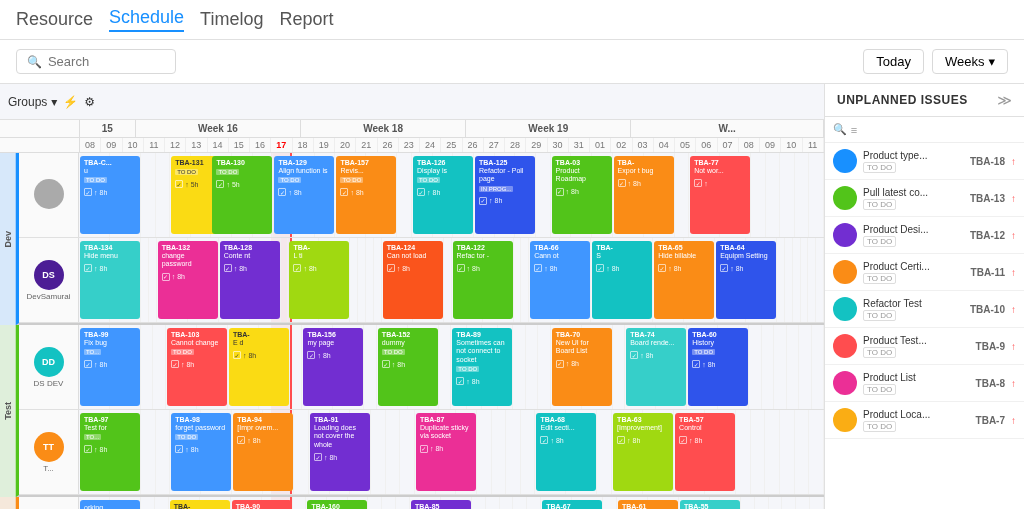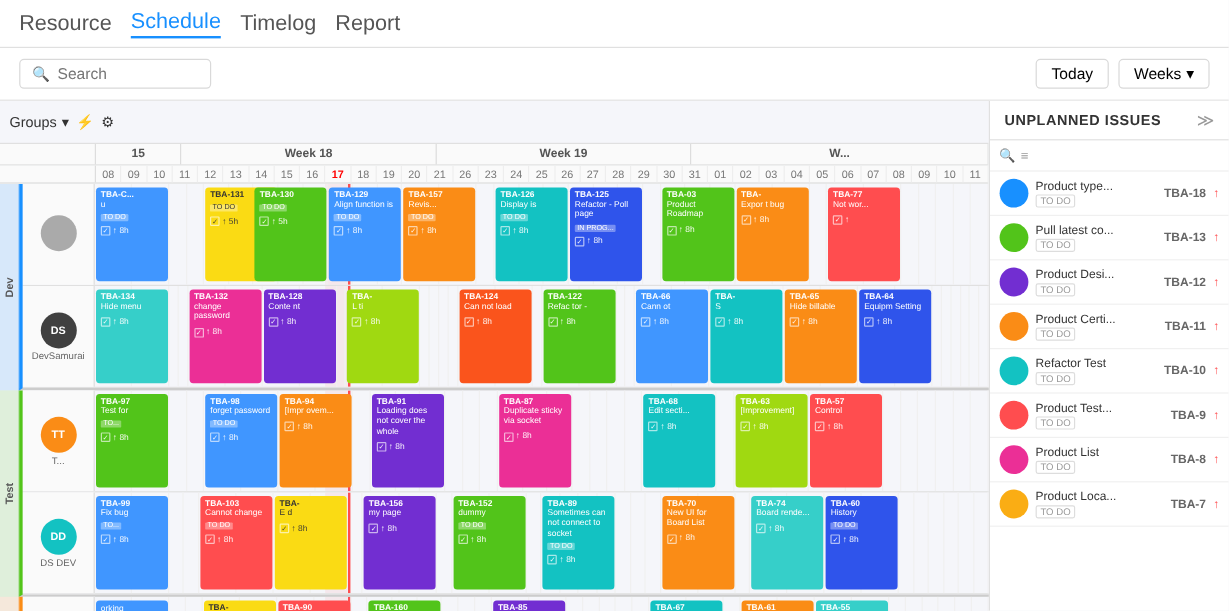--- a/index.html
+++ b/index.html
@@ -107,20 +107,21 @@
       <span style="font-size:12px;cursor:pointer;">⚡</span>
       <span style="font-size:12px;cursor:pointer;">⚙</span>
     </div>
 
     <div style="flex:1; overflow:hidden; display:flex; flex-direction:column;">
 
       <div style="display:flex; background:#fafafa; border-bottom:1px solid #ddd;">
         <div style="width:80px;min-width:80px;border-right:1px solid #ddd;"></div>
         <div style="flex:1; display:flex;">
           <div class="week-h" style="flex:2;">15</div>
+          <div class="week-h" style="flex:6;">Week 16</div>
           <div class="week-h" style="flex:6;">Week 18</div>
           <div class="week-h" style="flex:6;">Week 19</div>
           <div class="week-h" style="flex:7;">W...</div>
         </div>
       </div>
 
       <div style="display:flex; background:#fafafa; border-bottom:1px solid #ddd;">
         <div style="width:80px;min-width:80px;border-right:1px solid #ddd;"></div>
         <div style="flex:1; display:flex;" id="day-headers-container">
             <div class="day-h">08</div>
@@ -306,21 +307,21 @@
         <div class="mc-footer" style="display:flex;align-items:center;gap:2px;margin-top:4px;font-size:7px;opacity:0.9;">
           <span style="width:8px;height:8px;border:1px solid rgba(255,255,255,0.7);border-radius:1px;display:inline-flex;align-items:center;justify-content:center;font-size:6px;">✓</span>
           <span>↑</span>
           <span></span>
         </div>
       </div>
                 </div>
               </div>
               <div class="user-row">
                 <div class="user-info">
-                  <div class="user-avatar" style="background: #404040;">DS</div>
+                  <div class="user-avatar" style="background: #4c1d95;">DS</div>
                   <div class="user-name">DevSamurai</div>
                 </div>
                 <div style="flex: 1 1 0%; display: grid; position: relative; overflow: hidden; grid-template-columns: repeat(35, 1fr);">
                   <div style="position: absolute; left: 25.7143%; width: 2.85714%; top: 0px; bottom: 0px; background: rgba(255, 77, 79, 0.08); border-right: 2px solid rgb(255, 77, 79); pointer-events: none; z-index: 0;"></div>
                   <div style="grid-area: 1 / 1; border-right: 1px solid rgb(240, 240, 240); z-index: 0;"></div>
                   <div style="grid-area: 1 / 2; border-right: 1px solid rgb(240, 240, 240); z-index: 0;"></div>
                   <div style="grid-area: 1 / 3; border-right: 1px solid rgb(240, 240, 240); z-index: 0;"></div>
                   <div style="grid-area: 1 / 4; border-right: 1px solid rgb(240, 240, 240); z-index: 0;"></div>
                   <div style="grid-area: 1 / 5; border-right: 1px solid rgb(240, 240, 240); z-index: 0;"></div>
                   <div style="grid-area: 1 / 6; border-right: 1px solid rgb(240, 240, 240); z-index: 0;"></div>
@@ -455,20 +456,154 @@
       </div>
                 </div>
               </div>
             </div>
           </div>
           <div style="display: flex;">
             <div style="background: rgba(82, 196, 26, 0.133); border-right: 1px solid rgba(82, 196, 26, 0.267); display: flex; align-items: center; justify-content: center; padding: 0px 3px; min-width: 16px;">
               <span style="writing-mode: vertical-rl; transform: rotate(180deg); font-size: 9px; font-weight: 600; color: rgb(85, 85, 85);">Test</span>
             </div>
             <div style="border-left: 3px solid rgb(82, 196, 26); border-bottom: 2px solid rgb(204, 204, 204);">
+              <div class="user-row">
+                <div class="user-info">
+                  <div class="user-avatar" style="background: rgb(19, 194, 194);">DD</div>
+                  <div class="user-name">DS DEV</div>
+                </div>
+                <div style="flex: 1 1 0%; display: grid; position: relative; overflow: hidden; grid-template-columns: repeat(35, 1fr);">
+                  <div style="position: absolute; left: 25.7143%; width: 2.85714%; top: 0px; bottom: 0px; background: rgba(255, 77, 79, 0.08); border-right: 2px solid rgb(255, 77, 79); pointer-events: none; z-index: 0;"></div>
+                  <div style="grid-area: 1 / 1; border-right: 1px solid rgb(240, 240, 240); z-index: 0;"></div>
+                  <div style="grid-area: 1 / 2; border-right: 1px solid rgb(240, 240, 240); z-index: 0;"></div>
+                  <div style="grid-area: 1 / 3; border-right: 1px solid rgb(240, 240, 240); z-index: 0;"></div>
+                  <div style="grid-area: 1 / 4; border-right: 1px solid rgb(240, 240, 240); z-index: 0;"></div>
+                  <div style="grid-area: 1 / 5; border-right: 1px solid rgb(240, 240, 240); z-index: 0;"></div>
+                  <div style="grid-area: 1 / 6; border-right: 1px solid rgb(240, 240, 240); z-index: 0;"></div>
+                  <div style="grid-area: 1 / 7; border-right: 1px solid rgb(240, 240, 240); z-index: 0;"></div>
+                  <div style="grid-area: 1 / 8; border-right: 1px solid rgb(240, 240, 240); z-index: 0;"></div>
+                  <div style="grid-area: 1 / 9; border-right: 1px solid rgb(240, 240, 240); z-index: 0;"></div>
+                  <div style="grid-area: 1 / 10; border-right: 1px solid rgb(240, 240, 240); z-index: 0;"></div>
+                  <div style="grid-area: 1 / 11; border-right: 1px solid rgb(240, 240, 240); z-index: 0;"></div>
+                  <div style="grid-area: 1 / 12; border-right: 1px solid rgb(240, 240, 240); z-index: 0;"></div>
+                  <div style="grid-area: 1 / 13; border-right: 1px solid rgb(240, 240, 240); z-index: 0;"></div>
+                  <div style="grid-area: 1 / 14; border-right: 1px solid rgb(240, 240, 240); z-index: 0;"></div>
+                  <div style="grid-area: 1 / 15; border-right: 1px solid rgb(240, 240, 240); z-index: 0;"></div>
+                  <div style="grid-area: 1 / 16; border-right: 1px solid rgb(240, 240, 240); z-index: 0;"></div>
+                  <div style="grid-area: 1 / 17; border-right: 1px solid rgb(240, 240, 240); z-index: 0;"></div>
+                  <div style="grid-area: 1 / 18; border-right: 1px solid rgb(240, 240, 240); z-index: 0;"></div>
+                  <div style="grid-area: 1 / 19; border-right: 1px solid rgb(240, 240, 240); z-index: 0;"></div>
+                  <div style="grid-area: 1 / 20; border-right: 1px solid rgb(240, 240, 240); z-index: 0;"></div>
+                  <div style="grid-area: 1 / 21; border-right: 1px solid rgb(240, 240, 240); z-index: 0;"></div>
+                  <div style="grid-area: 1 / 22; border-right: 1px solid rgb(240, 240, 240); z-index: 0;"></div>
+                  <div style="grid-area: 1 / 23; border-right: 1px solid rgb(240, 240, 240); z-index: 0;"></div>
+                  <div style="grid-area: 1 / 24; border-right: 1px solid rgb(240, 240, 240); z-index: 0;"></div>
+                  <div style="grid-area: 1 / 25; border-right: 1px solid rgb(240, 240, 240); z-index: 0;"></div>
+                  <div style="grid-area: 1 / 26; border-right: 1px solid rgb(240, 240, 240); z-index: 0;"></div>
+                  <div style="grid-area: 1 / 27; border-right: 1px solid rgb(240, 240, 240); z-index: 0;"></div>
+                  <div style="grid-area: 1 / 28; border-right: 1px solid rgb(240, 240, 240); z-index: 0;"></div>
+                  <div style="grid-area: 1 / 29; border-right: 1px solid rgb(240, 240, 240); z-index: 0;"></div>
+                  <div style="grid-area: 1 / 30; border-right: 1px solid rgb(240, 240, 240); z-index: 0;"></div>
+                  <div style="grid-area: 1 / 31; border-right: 1px solid rgb(240, 240, 240); z-index: 0;"></div>
+                  <div style="grid-area: 1 / 32; border-right: 1px solid rgb(240, 240, 240); z-index: 0;"></div>
+                  <div style="grid-area: 1 / 33; border-right: 1px solid rgb(240, 240, 240); z-index: 0;"></div>
+                  <div style="grid-area: 1 / 34; border-right: 1px solid rgb(240, 240, 240); z-index: 0;"></div>
+                  <div style="grid-area: 1 / 35; border-right: 1px solid rgb(240, 240, 240); z-index: 0;"></div>
+                  <div class="mini-card card-blue" style="grid-area: 1 / 1 / auto / span 2; z-index: 1; margin: 3px 1px; border-radius: 3px; padding: 3px 4px; font-size: 8px; cursor: pointer; overflow: hidden; min-height: 60px;">
+        <div class="mc-id" style="font-weight:700;font-size:7px;">TBA-99</div>
+        <div class="mc-title" style="font-size:7px;line-height:1.2;margin-top:1px;">Fix bug</div>
+        <div class="mc-status" style="font-size:6px;background:rgba(255,255,255,0.35);display:inline-block;padding:0 2px;border-radius:1px;margin-top:2px;">TO...</div>
+        <div class="mc-footer" style="display:flex;align-items:center;gap:2px;margin-top:4px;font-size:7px;opacity:0.9;">
+          <span style="width:8px;height:8px;border:1px solid rgba(255,255,255,0.7);border-radius:1px;display:inline-flex;align-items:center;justify-content:center;font-size:6px;">✓</span>
+          <span>↑</span>
+          <span>8h</span>
+        </div>
+      </div>
+                  <div class="mini-card card-red" style="grid-area: 1 / 5 / auto / span 2; z-index: 1; margin: 3px 1px; border-radius: 3px; padding: 3px 4px; font-size: 8px; cursor: pointer; overflow: hidden; min-height: 60px;">
+        <div class="mc-id" style="font-weight:700;font-size:7px;">TBA-103</div>
+        <div class="mc-title" style="font-size:7px;line-height:1.2;margin-top:1px;">Cannot change</div>
+        <div class="mc-status" style="font-size:6px;background:rgba(255,255,255,0.35);display:inline-block;padding:0 2px;border-radius:1px;margin-top:2px;">TO DO</div>
+        <div class="mc-footer" style="display:flex;align-items:center;gap:2px;margin-top:4px;font-size:7px;opacity:0.9;">
+          <span style="width:8px;height:8px;border:1px solid rgba(255,255,255,0.7);border-radius:1px;display:inline-flex;align-items:center;justify-content:center;font-size:6px;">✓</span>
+          <span>↑</span>
+          <span>8h</span>
+        </div>
+      </div>
+                  <div class="mini-card card-yellow" style="grid-area: 1 / 7 / auto / span 2; z-index: 1; margin: 3px 1px; border-radius: 3px; padding: 3px 4px; font-size: 8px; cursor: pointer; overflow: hidden; min-height: 60px;">
+        <div class="mc-id" style="font-weight:700;font-size:7px;">TBA-</div>
+        <div class="mc-title" style="font-size:7px;line-height:1.2;margin-top:1px;">E d</div>
+
+        <div class="mc-footer" style="display:flex;align-items:center;gap:2px;margin-top:4px;font-size:7px;opacity:0.9;">
+          <span style="width:8px;height:8px;border:1px solid rgba(255,255,255,0.7);border-radius:1px;display:inline-flex;align-items:center;justify-content:center;font-size:6px;">✓</span>
+          <span>↑</span>
+          <span>8h</span>
+        </div>
+      </div>
+                  <div class="mini-card card-purple" style="grid-area: 1 / 10 / auto / span 2; z-index: 1; margin: 3px 1px; border-radius: 3px; padding: 3px 4px; font-size: 8px; cursor: pointer; overflow: hidden; min-height: 60px;">
+        <div class="mc-id" style="font-weight:700;font-size:7px;">TBA-156</div>
+        <div class="mc-title" style="font-size:7px;line-height:1.2;margin-top:1px;">my page</div>
+
+        <div class="mc-footer" style="display:flex;align-items:center;gap:2px;margin-top:4px;font-size:7px;opacity:0.9;">
+          <span style="width:8px;height:8px;border:1px solid rgba(255,255,255,0.7);border-radius:1px;display:inline-flex;align-items:center;justify-content:center;font-size:6px;">✓</span>
+          <span>↑</span>
+          <span>8h</span>
+        </div>
+      </div>
+                  <div class="mini-card card-green" style="grid-area: 1 / 13 / auto / span 2; z-index: 1; margin: 3px 1px; border-radius: 3px; padding: 3px 4px; font-size: 8px; cursor: pointer; overflow: hidden; min-height: 60px;">
+        <div class="mc-id" style="font-weight:700;font-size:7px;">TBA-152</div>
+        <div class="mc-title" style="font-size:7px;line-height:1.2;margin-top:1px;">dummy</div>
+        <div class="mc-status" style="font-size:6px;background:rgba(255,255,255,0.35);display:inline-block;padding:0 2px;border-radius:1px;margin-top:2px;">TO DO</div>
+        <div class="mc-footer" style="display:flex;align-items:center;gap:2px;margin-top:4px;font-size:7px;opacity:0.9;">
+          <span style="width:8px;height:8px;border:1px solid rgba(255,255,255,0.7);border-radius:1px;display:inline-flex;align-items:center;justify-content:center;font-size:6px;">✓</span>
+          <span>↑</span>
+          <span>8h</span>
+        </div>
+      </div>
+                  <div class="mini-card card-teal" style="grid-area: 1 / 16 / auto / span 4; z-index: 1; margin: 3px 1px; border-radius: 3px; padding: 3px 4px; font-size: 8px; cursor: pointer; overflow: hidden; min-height: 60px;">
+        <div class="mc-id" style="font-weight:700;font-size:7px;">TBA-89</div>
+        <div class="mc-title" style="font-size:7px;line-height:1.2;margin-top:1px;">Sometimes can not connect to socket</div>
+        <div class="mc-status" style="font-size:6px;background:rgba(255,255,255,0.35);display:inline-block;padding:0 2px;border-radius:1px;margin-top:2px;">TO DO</div>
+        <div class="mc-footer" style="display:flex;align-items:center;gap:2px;margin-top:4px;font-size:7px;opacity:0.9;">
+          <span style="width:8px;height:8px;border:1px solid rgba(255,255,255,0.7);border-radius:1px;display:inline-flex;align-items:center;justify-content:center;font-size:6px;">✓</span>
+          <span>↑</span>
+          <span>8h</span>
+        </div>
+      </div>
+                  <div class="mini-card card-orange" style="grid-area: 1 / 23 / auto / span 2; z-index: 1; margin: 3px 1px; border-radius: 3px; padding: 3px 4px; font-size: 8px; cursor: pointer; overflow: hidden; min-height: 60px;">
+        <div class="mc-id" style="font-weight:700;font-size:7px;">TBA-70</div>
+        <div class="mc-title" style="font-size:7px;line-height:1.2;margin-top:1px;">New UI for Board List</div>
+
+        <div class="mc-footer" style="display:flex;align-items:center;gap:2px;margin-top:4px;font-size:7px;opacity:0.9;">
+          <span style="width:8px;height:8px;border:1px solid rgba(255,255,255,0.7);border-radius:1px;display:inline-flex;align-items:center;justify-content:center;font-size:6px;">✓</span>
+          <span>↑</span>
+          <span>8h</span>
+        </div>
+      </div>
+                  <div class="mini-card card-cyan" style="grid-area: 1 / 26 / auto / span 2; z-index: 1; margin: 3px 1px; border-radius: 3px; padding: 3px 4px; font-size: 8px; cursor: pointer; overflow: hidden; min-height: 60px;">
+        <div class="mc-id" style="font-weight:700;font-size:7px;">TBA-74</div>
+        <div class="mc-title" style="font-size:7px;line-height:1.2;margin-top:1px;">Board rende...</div>
+
+        <div class="mc-footer" style="display:flex;align-items:center;gap:2px;margin-top:4px;font-size:7px;opacity:0.9;">
+          <span style="width:8px;height:8px;border:1px solid rgba(255,255,255,0.7);border-radius:1px;display:inline-flex;align-items:center;justify-content:center;font-size:6px;">✓</span>
+          <span>↑</span>
+          <span>8h</span>
+        </div>
+      </div>
+                  <div class="mini-card card-geekblue" style="grid-area: 1 / 28 / auto / span 2; z-index: 1; margin: 3px 1px; border-radius: 3px; padding: 3px 4px; font-size: 8px; cursor: pointer; overflow: hidden; min-height: 60px;">
+        <div class="mc-id" style="font-weight:700;font-size:7px;">TBA-60</div>
+        <div class="mc-title" style="font-size:7px;line-height:1.2;margin-top:1px;">History</div>
+        <div class="mc-status" style="font-size:6px;background:rgba(255,255,255,0.35);display:inline-block;padding:0 2px;border-radius:1px;margin-top:2px;">TO DO</div>
+        <div class="mc-footer" style="display:flex;align-items:center;gap:2px;margin-top:4px;font-size:7px;opacity:0.9;">
+          <span style="width:8px;height:8px;border:1px solid rgba(255,255,255,0.7);border-radius:1px;display:inline-flex;align-items:center;justify-content:center;font-size:6px;">✓</span>
+          <span>↑</span>
+          <span>8h</span>
+        </div>
+      </div>
+                </div>
+              </div>
               <div class="user-row">
                 <div class="user-info">
                   <div class="user-avatar" style="background: rgb(250, 140, 22);">TT</div>
                   <div class="user-name">T...</div>
                 </div>
                 <div style="flex: 1 1 0%; display: grid; position: relative; overflow: hidden; grid-template-columns: repeat(35, 1fr);">
                   <div style="position: absolute; left: 25.7143%; width: 2.85714%; top: 0px; bottom: 0px; background: rgba(255, 77, 79, 0.08); border-right: 2px solid rgb(255, 77, 79); pointer-events: none; z-index: 0;"></div>
                   <div style="grid-area: 1 / 1; border-right: 1px solid rgb(240, 240, 240); z-index: 0;"></div>
                   <div style="grid-area: 1 / 2; border-right: 1px solid rgb(240, 240, 240); z-index: 0;"></div>
                   <div style="grid-area: 1 / 3; border-right: 1px solid rgb(240, 240, 240); z-index: 0;"></div>
@@ -571,154 +706,20 @@
         <div class="mc-footer" style="display:flex;align-items:center;gap:2px;margin-top:4px;font-size:7px;opacity:0.9;">
           <span style="width:8px;height:8px;border:1px solid rgba(255,255,255,0.7);border-radius:1px;display:inline-flex;align-items:center;justify-content:center;font-size:6px;">✓</span>
           <span>↑</span>
           <span>8h</span>
         </div>
       </div>
                   <div class="mini-card card-red" style="grid-area: 1 / 28 / auto / span 2; z-index: 1; margin: 3px 1px; border-radius: 3px; padding: 3px 4px; font-size: 8px; cursor: pointer; overflow: hidden; min-height: 60px;">
         <div class="mc-id" style="font-weight:700;font-size:7px;">TBA-57</div>
         <div class="mc-title" style="font-size:7px;line-height:1.2;margin-top:1px;">Control</div>
 
-        <div class="mc-footer" style="display:flex;align-items:center;gap:2px;margin-top:4px;font-size:7px;opacity:0.9;">
-          <span style="width:8px;height:8px;border:1px solid rgba(255,255,255,0.7);border-radius:1px;display:inline-flex;align-items:center;justify-content:center;font-size:6px;">✓</span>
-          <span>↑</span>
-          <span>8h</span>
-        </div>
-      </div>
-                </div>
-              </div>
-              <div class="user-row">
-                <div class="user-info">
-                  <div class="user-avatar" style="background: rgb(19, 194, 194);">DD</div>
-                  <div class="user-name">DS DEV</div>
-                </div>
-                <div style="flex: 1 1 0%; display: grid; position: relative; overflow: hidden; grid-template-columns: repeat(35, 1fr);">
-                  <div style="position: absolute; left: 25.7143%; width: 2.85714%; top: 0px; bottom: 0px; background: rgba(255, 77, 79, 0.08); border-right: 2px solid rgb(255, 77, 79); pointer-events: none; z-index: 0;"></div>
-                  <div style="grid-area: 1 / 1; border-right: 1px solid rgb(240, 240, 240); z-index: 0;"></div>
-                  <div style="grid-area: 1 / 2; border-right: 1px solid rgb(240, 240, 240); z-index: 0;"></div>
-                  <div style="grid-area: 1 / 3; border-right: 1px solid rgb(240, 240, 240); z-index: 0;"></div>
-                  <div style="grid-area: 1 / 4; border-right: 1px solid rgb(240, 240, 240); z-index: 0;"></div>
-                  <div style="grid-area: 1 / 5; border-right: 1px solid rgb(240, 240, 240); z-index: 0;"></div>
-                  <div style="grid-area: 1 / 6; border-right: 1px solid rgb(240, 240, 240); z-index: 0;"></div>
-                  <div style="grid-area: 1 / 7; border-right: 1px solid rgb(240, 240, 240); z-index: 0;"></div>
-                  <div style="grid-area: 1 / 8; border-right: 1px solid rgb(240, 240, 240); z-index: 0;"></div>
-                  <div style="grid-area: 1 / 9; border-right: 1px solid rgb(240, 240, 240); z-index: 0;"></div>
-                  <div style="grid-area: 1 / 10; border-right: 1px solid rgb(240, 240, 240); z-index: 0;"></div>
-                  <div style="grid-area: 1 / 11; border-right: 1px solid rgb(240, 240, 240); z-index: 0;"></div>
-                  <div style="grid-area: 1 / 12; border-right: 1px solid rgb(240, 240, 240); z-index: 0;"></div>
-                  <div style="grid-area: 1 / 13; border-right: 1px solid rgb(240, 240, 240); z-index: 0;"></div>
-                  <div style="grid-area: 1 / 14; border-right: 1px solid rgb(240, 240, 240); z-index: 0;"></div>
-                  <div style="grid-area: 1 / 15; border-right: 1px solid rgb(240, 240, 240); z-index: 0;"></div>
-                  <div style="grid-area: 1 / 16; border-right: 1px solid rgb(240, 240, 240); z-index: 0;"></div>
-                  <div style="grid-area: 1 / 17; border-right: 1px solid rgb(240, 240, 240); z-index: 0;"></div>
-                  <div style="grid-area: 1 / 18; border-right: 1px solid rgb(240, 240, 240); z-index: 0;"></div>
-                  <div style="grid-area: 1 / 19; border-right: 1px solid rgb(240, 240, 240); z-index: 0;"></div>
-                  <div style="grid-area: 1 / 20; border-right: 1px solid rgb(240, 240, 240); z-index: 0;"></div>
-                  <div style="grid-area: 1 / 21; border-right: 1px solid rgb(240, 240, 240); z-index: 0;"></div>
-                  <div style="grid-area: 1 / 22; border-right: 1px solid rgb(240, 240, 240); z-index: 0;"></div>
-                  <div style="grid-area: 1 / 23; border-right: 1px solid rgb(240, 240, 240); z-index: 0;"></div>
-                  <div style="grid-area: 1 / 24; border-right: 1px solid rgb(240, 240, 240); z-index: 0;"></div>
-                  <div style="grid-area: 1 / 25; border-right: 1px solid rgb(240, 240, 240); z-index: 0;"></div>
-                  <div style="grid-area: 1 / 26; border-right: 1px solid rgb(240, 240, 240); z-index: 0;"></div>
-                  <div style="grid-area: 1 / 27; border-right: 1px solid rgb(240, 240, 240); z-index: 0;"></div>
-                  <div style="grid-area: 1 / 28; border-right: 1px solid rgb(240, 240, 240); z-index: 0;"></div>
-                  <div style="grid-area: 1 / 29; border-right: 1px solid rgb(240, 240, 240); z-index: 0;"></div>
-                  <div style="grid-area: 1 / 30; border-right: 1px solid rgb(240, 240, 240); z-index: 0;"></div>
-                  <div style="grid-area: 1 / 31; border-right: 1px solid rgb(240, 240, 240); z-index: 0;"></div>
-                  <div style="grid-area: 1 / 32; border-right: 1px solid rgb(240, 240, 240); z-index: 0;"></div>
-                  <div style="grid-area: 1 / 33; border-right: 1px solid rgb(240, 240, 240); z-index: 0;"></div>
-                  <div style="grid-area: 1 / 34; border-right: 1px solid rgb(240, 240, 240); z-index: 0;"></div>
-                  <div style="grid-area: 1 / 35; border-right: 1px solid rgb(240, 240, 240); z-index: 0;"></div>
-                  <div class="mini-card card-blue" style="grid-area: 1 / 1 / auto / span 2; z-index: 1; margin: 3px 1px; border-radius: 3px; padding: 3px 4px; font-size: 8px; cursor: pointer; overflow: hidden; min-height: 60px;">
-        <div class="mc-id" style="font-weight:700;font-size:7px;">TBA-99</div>
-        <div class="mc-title" style="font-size:7px;line-height:1.2;margin-top:1px;">Fix bug</div>
-        <div class="mc-status" style="font-size:6px;background:rgba(255,255,255,0.35);display:inline-block;padding:0 2px;border-radius:1px;margin-top:2px;">TO...</div>
-        <div class="mc-footer" style="display:flex;align-items:center;gap:2px;margin-top:4px;font-size:7px;opacity:0.9;">
-          <span style="width:8px;height:8px;border:1px solid rgba(255,255,255,0.7);border-radius:1px;display:inline-flex;align-items:center;justify-content:center;font-size:6px;">✓</span>
-          <span>↑</span>
-          <span>8h</span>
-        </div>
-      </div>
-                  <div class="mini-card card-red" style="grid-area: 1 / 5 / auto / span 2; z-index: 1; margin: 3px 1px; border-radius: 3px; padding: 3px 4px; font-size: 8px; cursor: pointer; overflow: hidden; min-height: 60px;">
-        <div class="mc-id" style="font-weight:700;font-size:7px;">TBA-103</div>
-        <div class="mc-title" style="font-size:7px;line-height:1.2;margin-top:1px;">Cannot change</div>
-        <div class="mc-status" style="font-size:6px;background:rgba(255,255,255,0.35);display:inline-block;padding:0 2px;border-radius:1px;margin-top:2px;">TO DO</div>
-        <div class="mc-footer" style="display:flex;align-items:center;gap:2px;margin-top:4px;font-size:7px;opacity:0.9;">
-          <span style="width:8px;height:8px;border:1px solid rgba(255,255,255,0.7);border-radius:1px;display:inline-flex;align-items:center;justify-content:center;font-size:6px;">✓</span>
-          <span>↑</span>
-          <span>8h</span>
-        </div>
-      </div>
-                  <div class="mini-card card-yellow" style="grid-area: 1 / 7 / auto / span 2; z-index: 1; margin: 3px 1px; border-radius: 3px; padding: 3px 4px; font-size: 8px; cursor: pointer; overflow: hidden; min-height: 60px;">
-        <div class="mc-id" style="font-weight:700;font-size:7px;">TBA-</div>
-        <div class="mc-title" style="font-size:7px;line-height:1.2;margin-top:1px;">E d</div>
-
-        <div class="mc-footer" style="display:flex;align-items:center;gap:2px;margin-top:4px;font-size:7px;opacity:0.9;">
-          <span style="width:8px;height:8px;border:1px solid rgba(255,255,255,0.7);border-radius:1px;display:inline-flex;align-items:center;justify-content:center;font-size:6px;">✓</span>
-          <span>↑</span>
-          <span>8h</span>
-        </div>
-      </div>
-                  <div class="mini-card card-purple" style="grid-area: 1 / 10 / auto / span 2; z-index: 1; margin: 3px 1px; border-radius: 3px; padding: 3px 4px; font-size: 8px; cursor: pointer; overflow: hidden; min-height: 60px;">
-        <div class="mc-id" style="font-weight:700;font-size:7px;">TBA-156</div>
-        <div class="mc-title" style="font-size:7px;line-height:1.2;margin-top:1px;">my page</div>
-
-        <div class="mc-footer" style="display:flex;align-items:center;gap:2px;margin-top:4px;font-size:7px;opacity:0.9;">
-          <span style="width:8px;height:8px;border:1px solid rgba(255,255,255,0.7);border-radius:1px;display:inline-flex;align-items:center;justify-content:center;font-size:6px;">✓</span>
-          <span>↑</span>
-          <span>8h</span>
-        </div>
-      </div>
-                  <div class="mini-card card-green" style="grid-area: 1 / 13 / auto / span 2; z-index: 1; margin: 3px 1px; border-radius: 3px; padding: 3px 4px; font-size: 8px; cursor: pointer; overflow: hidden; min-height: 60px;">
-        <div class="mc-id" style="font-weight:700;font-size:7px;">TBA-152</div>
-        <div class="mc-title" style="font-size:7px;line-height:1.2;margin-top:1px;">dummy</div>
-        <div class="mc-status" style="font-size:6px;background:rgba(255,255,255,0.35);display:inline-block;padding:0 2px;border-radius:1px;margin-top:2px;">TO DO</div>
-        <div class="mc-footer" style="display:flex;align-items:center;gap:2px;margin-top:4px;font-size:7px;opacity:0.9;">
-          <span style="width:8px;height:8px;border:1px solid rgba(255,255,255,0.7);border-radius:1px;display:inline-flex;align-items:center;justify-content:center;font-size:6px;">✓</span>
-          <span>↑</span>
-          <span>8h</span>
-        </div>
-      </div>
-                  <div class="mini-card card-teal" style="grid-area: 1 / 16 / auto / span 4; z-index: 1; margin: 3px 1px; border-radius: 3px; padding: 3px 4px; font-size: 8px; cursor: pointer; overflow: hidden; min-height: 60px;">
-        <div class="mc-id" style="font-weight:700;font-size:7px;">TBA-89</div>
-        <div class="mc-title" style="font-size:7px;line-height:1.2;margin-top:1px;">Sometimes can not connect to socket</div>
-        <div class="mc-status" style="font-size:6px;background:rgba(255,255,255,0.35);display:inline-block;padding:0 2px;border-radius:1px;margin-top:2px;">TO DO</div>
-        <div class="mc-footer" style="display:flex;align-items:center;gap:2px;margin-top:4px;font-size:7px;opacity:0.9;">
-          <span style="width:8px;height:8px;border:1px solid rgba(255,255,255,0.7);border-radius:1px;display:inline-flex;align-items:center;justify-content:center;font-size:6px;">✓</span>
-          <span>↑</span>
-          <span>8h</span>
-        </div>
-      </div>
-                  <div class="mini-card card-orange" style="grid-area: 1 / 23 / auto / span 2; z-index: 1; margin: 3px 1px; border-radius: 3px; padding: 3px 4px; font-size: 8px; cursor: pointer; overflow: hidden; min-height: 60px;">
-        <div class="mc-id" style="font-weight:700;font-size:7px;">TBA-70</div>
-        <div class="mc-title" style="font-size:7px;line-height:1.2;margin-top:1px;">New UI for Board List</div>
-
-        <div class="mc-footer" style="display:flex;align-items:center;gap:2px;margin-top:4px;font-size:7px;opacity:0.9;">
-          <span style="width:8px;height:8px;border:1px solid rgba(255,255,255,0.7);border-radius:1px;display:inline-flex;align-items:center;justify-content:center;font-size:6px;">✓</span>
-          <span>↑</span>
-          <span>8h</span>
-        </div>
-      </div>
-                  <div class="mini-card card-cyan" style="grid-area: 1 / 26 / auto / span 2; z-index: 1; margin: 3px 1px; border-radius: 3px; padding: 3px 4px; font-size: 8px; cursor: pointer; overflow: hidden; min-height: 60px;">
-        <div class="mc-id" style="font-weight:700;font-size:7px;">TBA-74</div>
-        <div class="mc-title" style="font-size:7px;line-height:1.2;margin-top:1px;">Board rende...</div>
-
-        <div class="mc-footer" style="display:flex;align-items:center;gap:2px;margin-top:4px;font-size:7px;opacity:0.9;">
-          <span style="width:8px;height:8px;border:1px solid rgba(255,255,255,0.7);border-radius:1px;display:inline-flex;align-items:center;justify-content:center;font-size:6px;">✓</span>
-          <span>↑</span>
-          <span>8h</span>
-        </div>
-      </div>
-                  <div class="mini-card card-geekblue" style="grid-area: 1 / 28 / auto / span 2; z-index: 1; margin: 3px 1px; border-radius: 3px; padding: 3px 4px; font-size: 8px; cursor: pointer; overflow: hidden; min-height: 60px;">
-        <div class="mc-id" style="font-weight:700;font-size:7px;">TBA-60</div>
-        <div class="mc-title" style="font-size:7px;line-height:1.2;margin-top:1px;">History</div>
-        <div class="mc-status" style="font-size:6px;background:rgba(255,255,255,0.35);display:inline-block;padding:0 2px;border-radius:1px;margin-top:2px;">TO DO</div>
         <div class="mc-footer" style="display:flex;align-items:center;gap:2px;margin-top:4px;font-size:7px;opacity:0.9;">
           <span style="width:8px;height:8px;border:1px solid rgba(255,255,255,0.7);border-radius:1px;display:inline-flex;align-items:center;justify-content:center;font-size:6px;">✓</span>
           <span>↑</span>
           <span>8h</span>
         </div>
       </div>
                 </div>
               </div>
             </div>
           </div>

